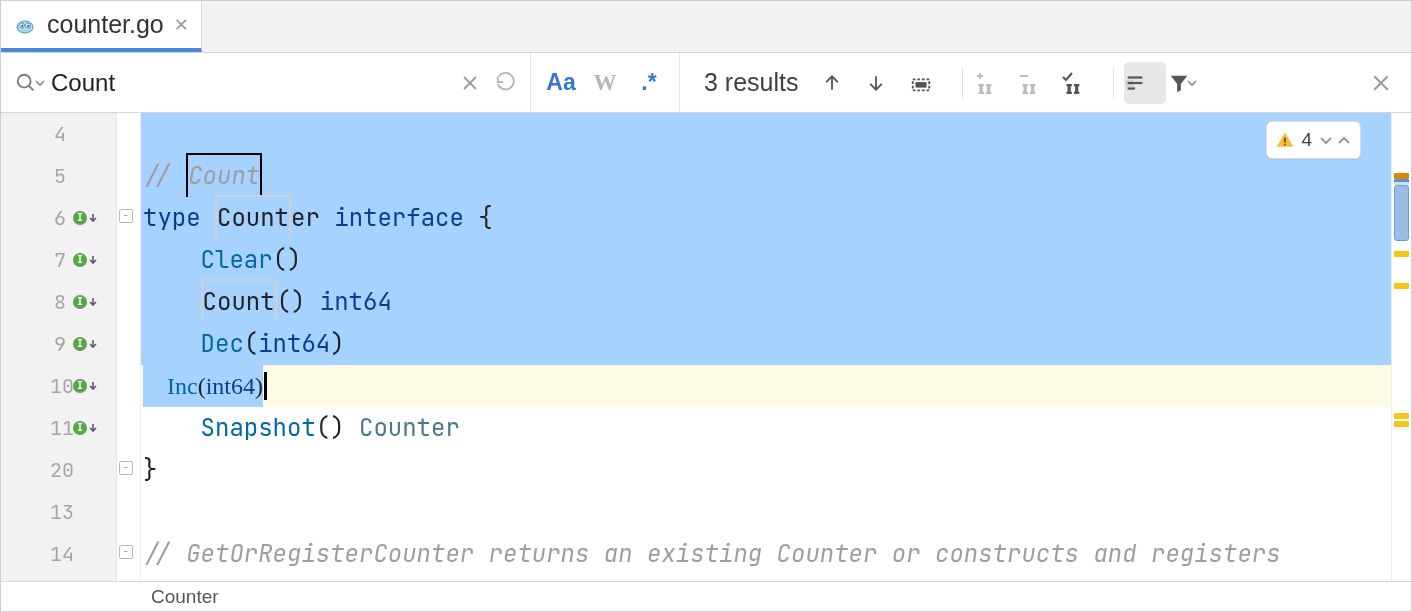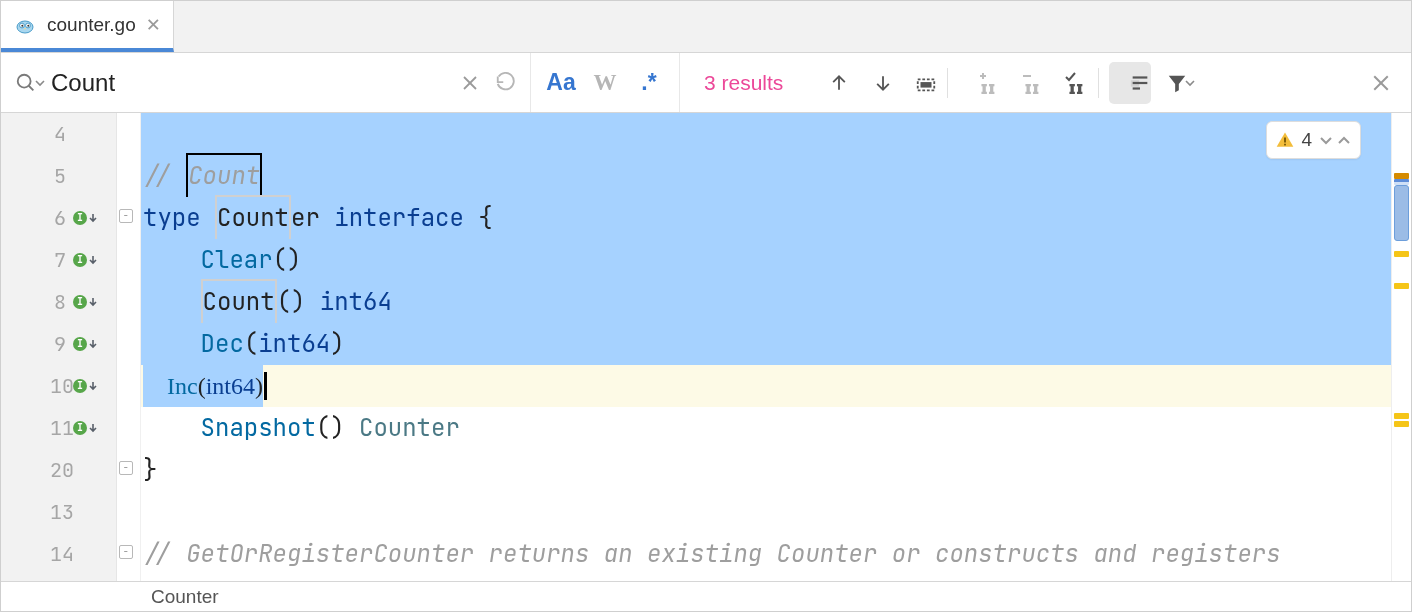--- a/index.html
+++ b/index.html
@@ -42,21 +42,21 @@
   }
   .tab{
     display:flex;align-items:center;
     background:#fff;
     border-right:1px solid var(--border);
     padding:0 12px;
     gap:10px;
     border-bottom:4px solid #4a88d6;
     position:relative;
   }
-  .tab .filename{font-size:19px;color:#333;}
+  .tab .filename{font-size:25px;color:#333;}
   .tab .close-x{color:#9a9a9a;font-size:18px;}
   .go-icon svg{width:24px;height:24px;display:block;}
   
   .searchbar{
     height:60px;background:#fff;
     border-bottom:1px solid var(--border);
     display:flex;align-items:center;
     font-size:19px;
   }
   .searchbar .search-field{
@@ -68,23 +68,23 @@
   .search-icn{display:flex;align-items:center;color:#7a7a7a;}
   .search-input{
     flex:1;border:none;outline:none;
     font-size:24px;padding:4px 6px;
     font-family:inherit;color:#222;
   }
   .sb-ibtn{width:36px;height:36px;display:flex;align-items:center;justify-content:center;color:#888;border-radius:4px;}
   .sb-seg{display:flex;align-items:center;height:100%;padding:0 8px;border-right:1px solid #e8e8e8;}
   .sb-opt{width:44px;height:40px;display:flex;align-items:center;justify-content:center;font-weight:700;font-size:23px;color:#b6b6b6;border-radius:6px;}
   .sb-opt.active{color:var(--active-blue);}
-  .sb-results{padding:0 24px;font-size:21px;color:#ec4899;}
+  .sb-results{padding:0 24px;font-size:25px;color:#404040;}
   .sb-navgroup{display:flex;align-items:center;gap:2px;}
-  .sb-navbtn{width:42px;height:42px;display:flex;align-items:center;justify-content:flex-end;color:#555;border-radius:5px;}
+  .sb-navbtn{width:42px;height:42px;display:flex;align-items:center;justify-content:flex-start;color:#555;border-radius:5px;}
   .sb-navbtn svg,.sb-ibtn svg{display:block;}
   .divider{width:1px;height:30px;background:#e0e0e0;margin:0 8px;}
   .sb-navbtn.dim{color:#bdbdbd;}
   .sb-navbtn.sel{background:#e7e7e7;}
   .sb-spacer{flex:1;}
   .sb-close{width:44px;height:44px;display:flex;align-items:center;justify-content:center;color:#888;margin-right:8px;}
   
   .editor{
     flex:1;display:flex;position:relative;
     font-family:"JetBrains Mono","Fira Code",Consolas,monospace;

